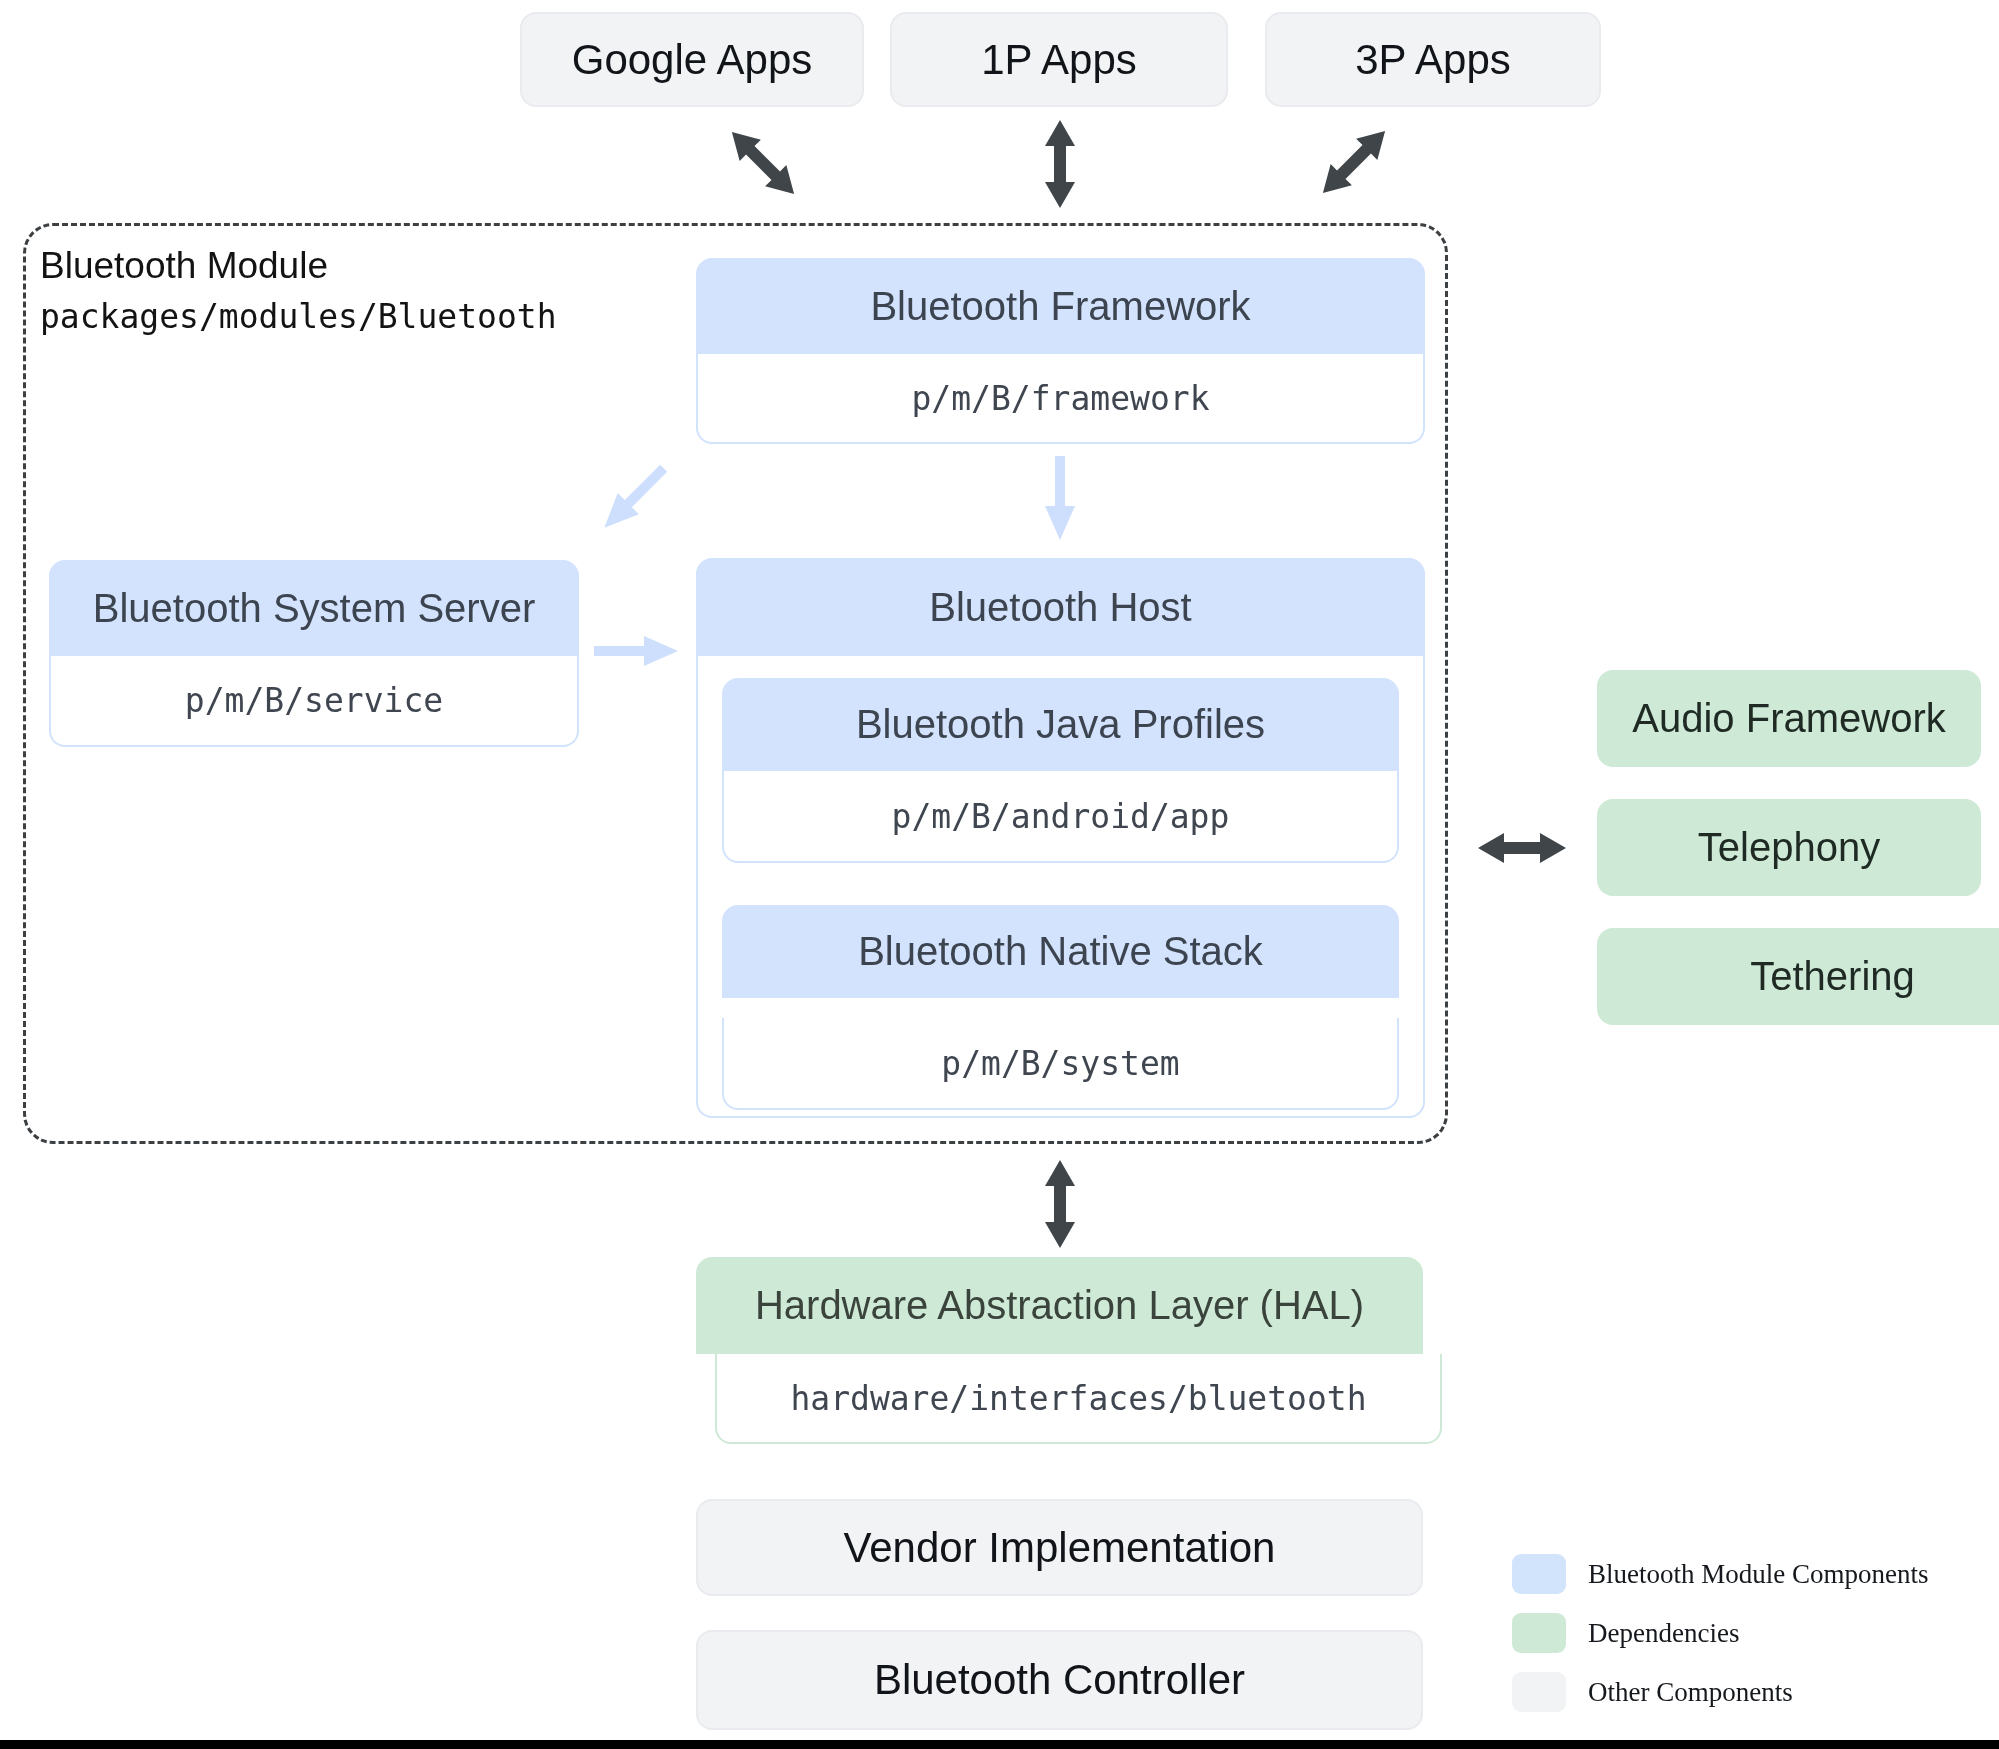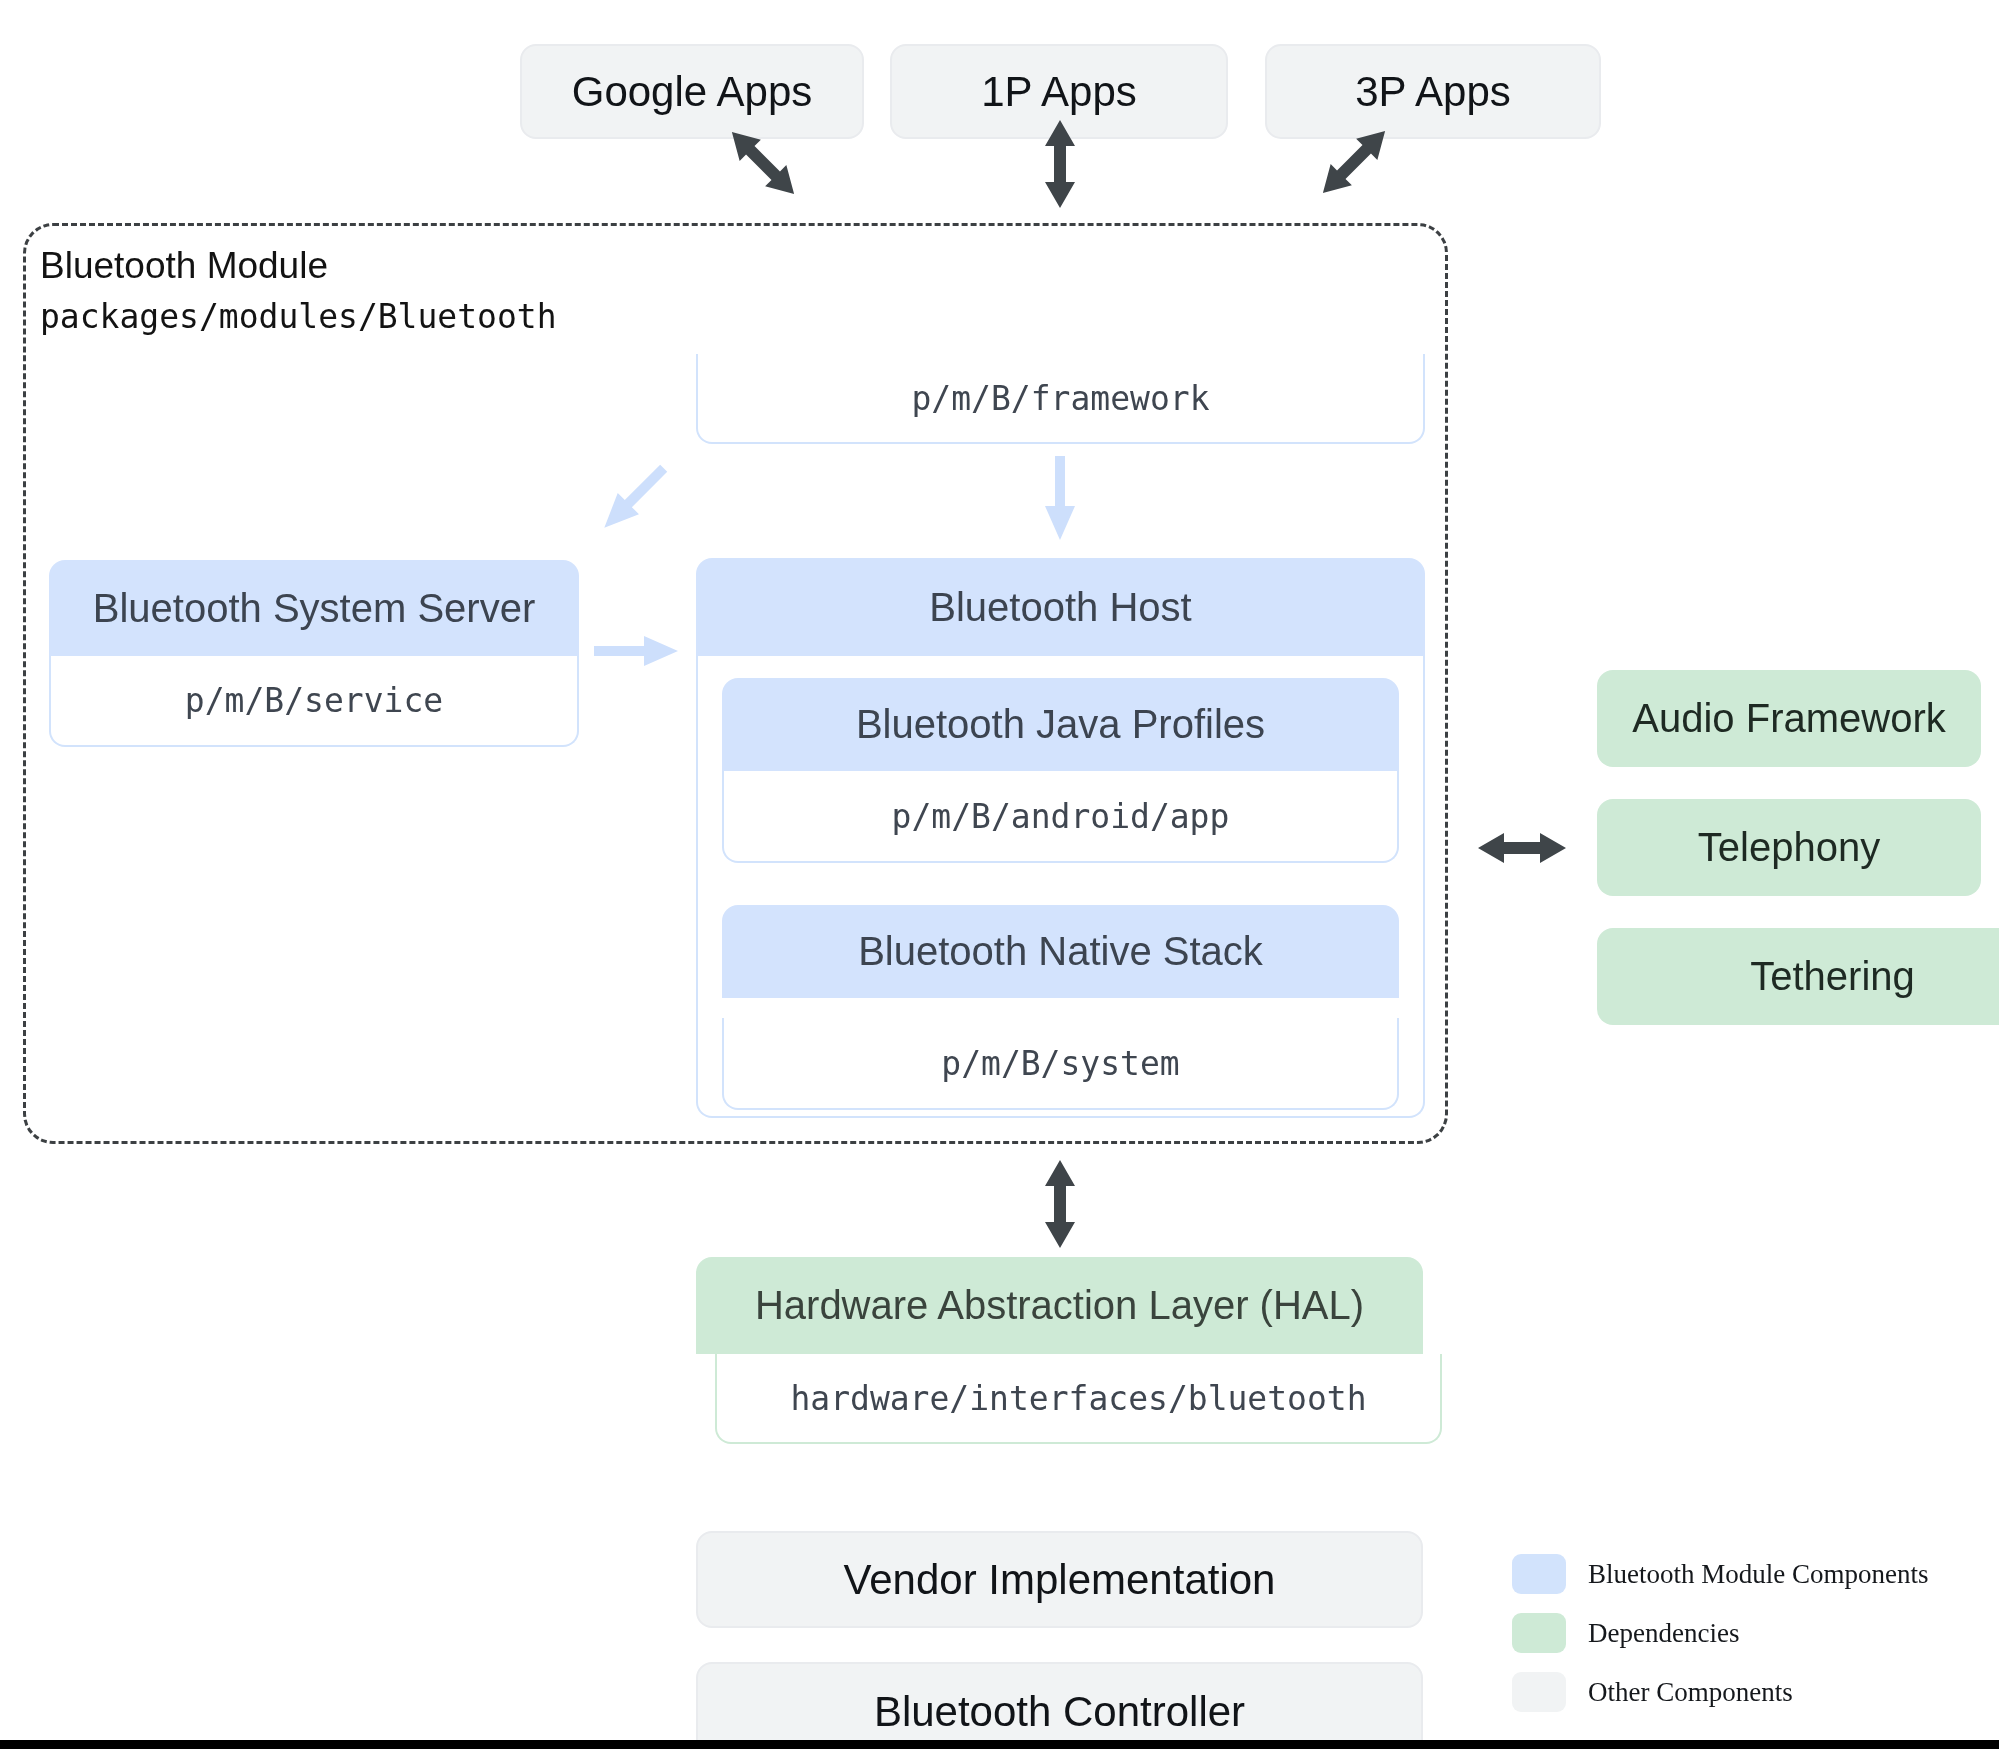--- a/index.html
+++ b/index.html
@@ -3,21 +3,21 @@
 <meta charset="utf-8">
 <style>
   html,body { margin:0; padding:0; background:#ffffff; }
   .stage { position:relative; width:1999px; height:1749px; background:#ffffff; overflow:hidden;
            font-family:"Liberation Sans", sans-serif; }
   .abs { position:absolute; box-sizing:border-box; }
 
   
   .pill { background:#f1f3f4; border:2px solid #e9ebee; border-radius:16px;
           display:flex; align-items:center; justify-content:center;
-          font-size:42px; color:#111418;margin-top:32px; }
+          font-size:42px; color:#111418; }
 
   
   .card-header { background:#d3e3fd; border-radius:16px 16px 0 0;
                  display:flex; align-items:center; justify-content:center;
                  font-size:40px; color:#3c4450; }
   .card-body   { background:#ffffff; border:2px solid #d2e3fc; border-top:none;
                  border-radius:0 0 16px 16px;
                  display:flex; align-items:center; justify-content:center;
                  font-family:"DejaVu Sans Mono", monospace; font-size:33px; color:#3f4650; }
   .green .card-header { background:#ceead6; color:#3a443d; }
@@ -76,20 +76,23 @@
     <polygon class="dark-fill" points="0,17 26,2 26,11 62,11 62,2 88,17 62,32 62,23 26,23 26,32"></polygon>
   </svg>
 
   <div class="abs dashed-box" style="left:23px; top:223px; width:1425px; height:921px;"></div>
 
   <div class="abs" style="left:40px; top:245px;">
     <div class="module-title">Bluetooth Module</div>
     <div class="module-path">packages/modules/Bluetooth</div>
   </div>
 
+  <div class="abs card-header" style="left:696px; top:258px; width:729px; height:96px;">
+    <span>Bluetooth Framework</span>
+  </div>
   <div class="abs card-body" style="left:696px; top:354px; width:729px; height:90px;">
     <span>p/m/B/framework</span>
   </div>
 
   <svg class="arrow" style="left:592px; top:481px; width:84px; height:34px; transform:rotate(135deg);" viewBox="0 0 84 34">
     <polygon class="lite-fill" points="0,12 50,12 50,2 84,17 50,32 50,22 0,22"></polygon>
   </svg>
   <svg class="arrow" style="left:1018px; top:481px; width:84px; height:34px; transform:rotate(90deg);" viewBox="0 0 84 34">
     <polygon class="lite-fill" points="0,12 50,12 50,2 84,17 50,32 50,22 0,22"></polygon>
   </svg>

